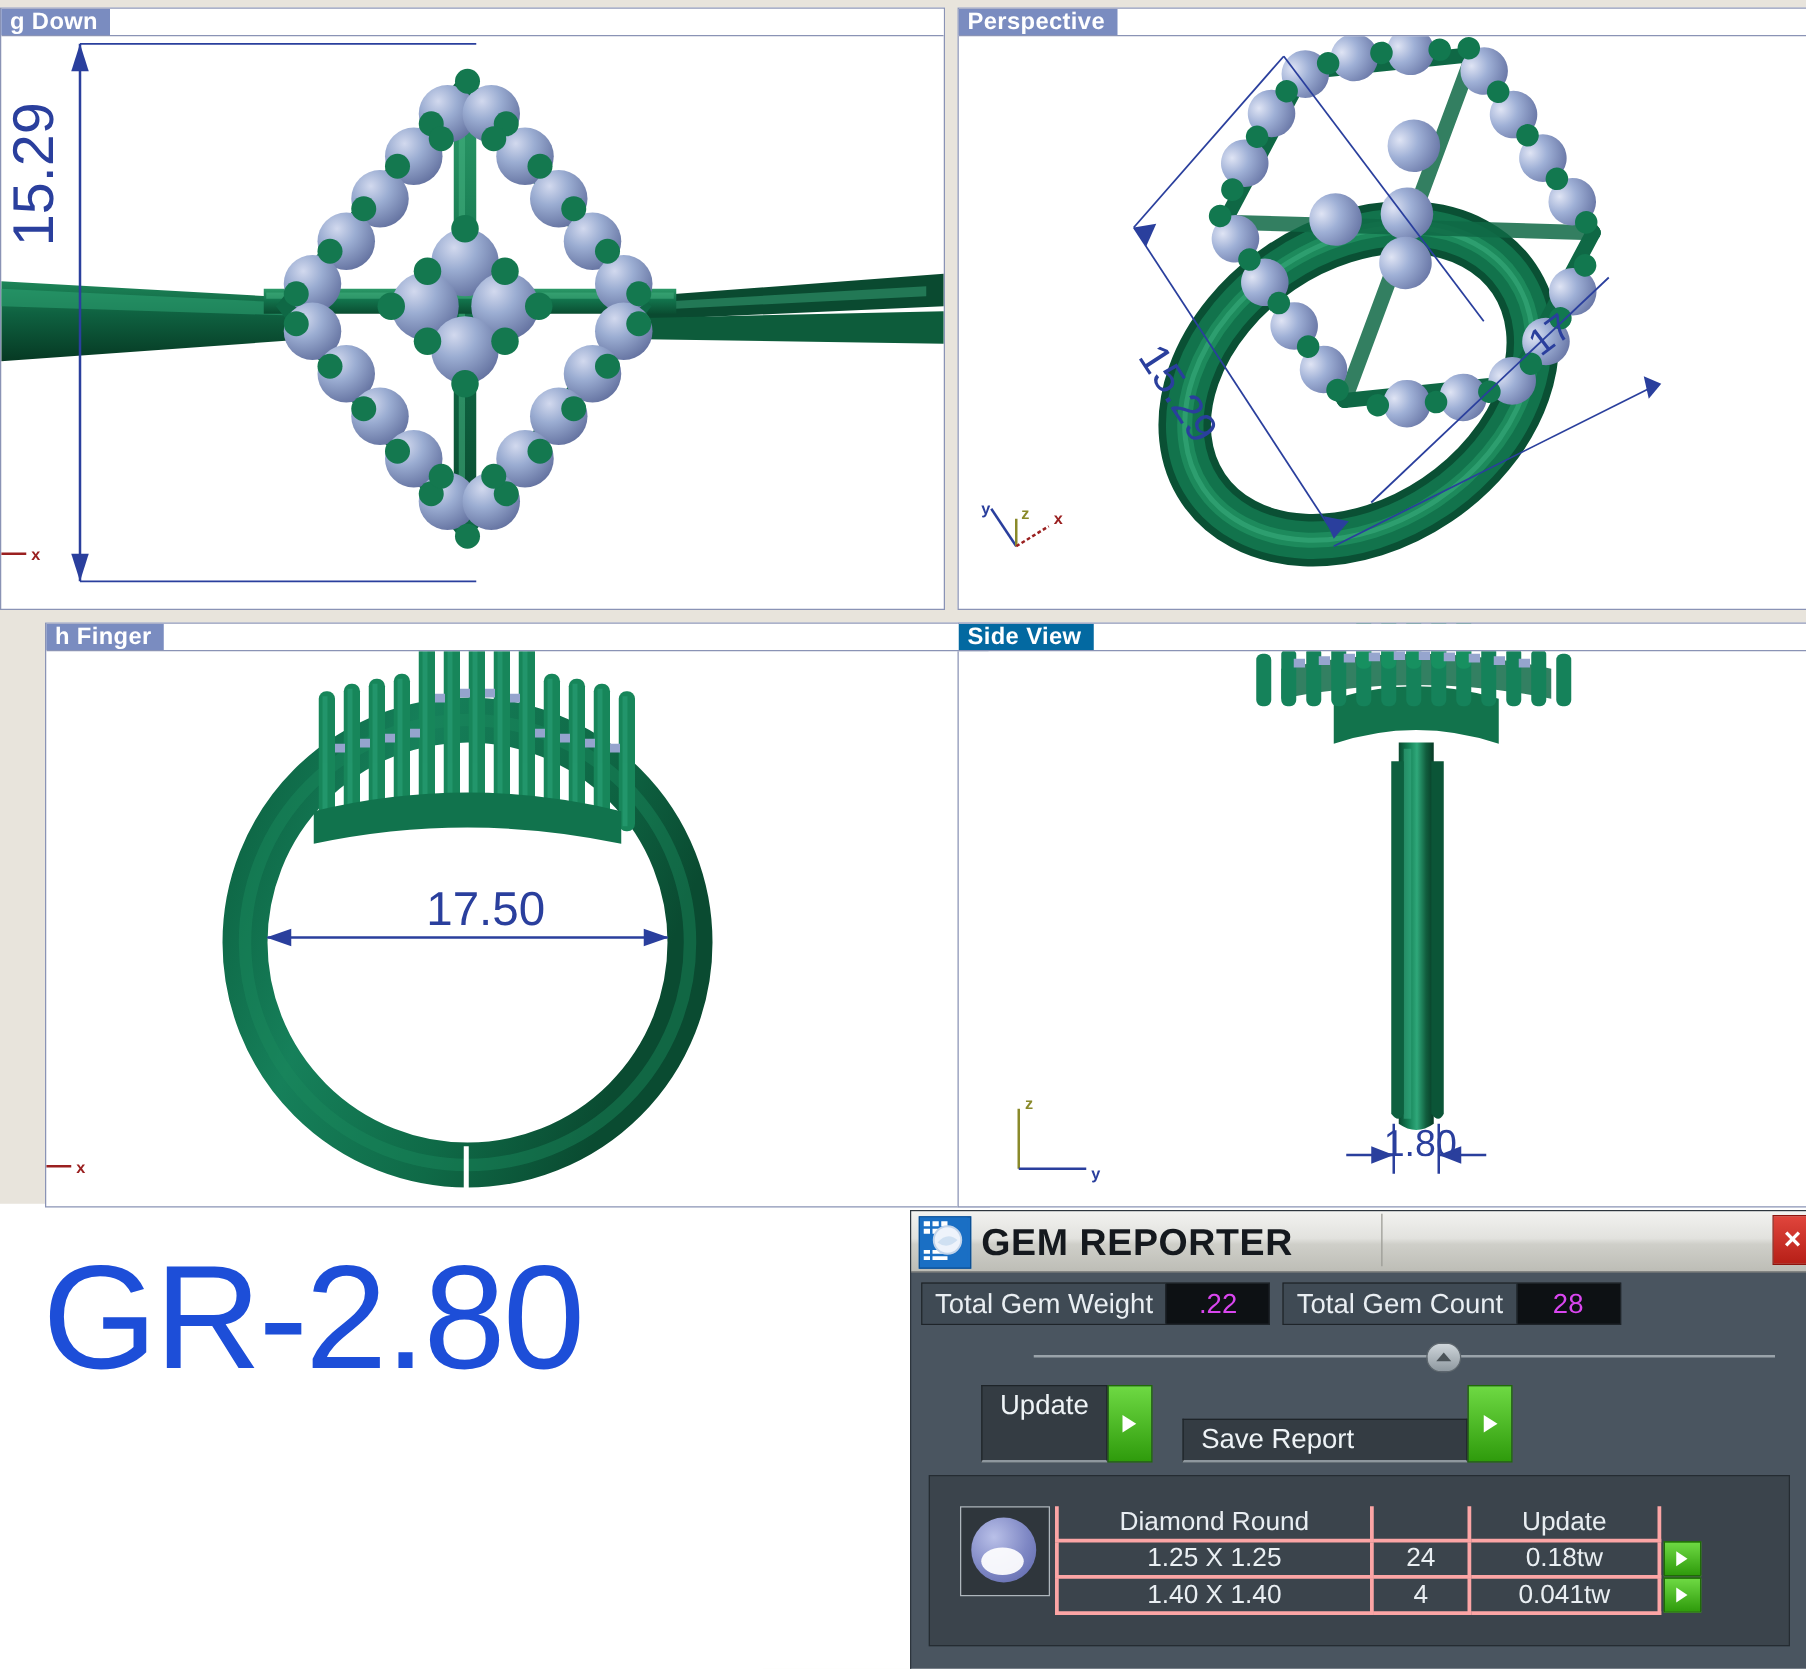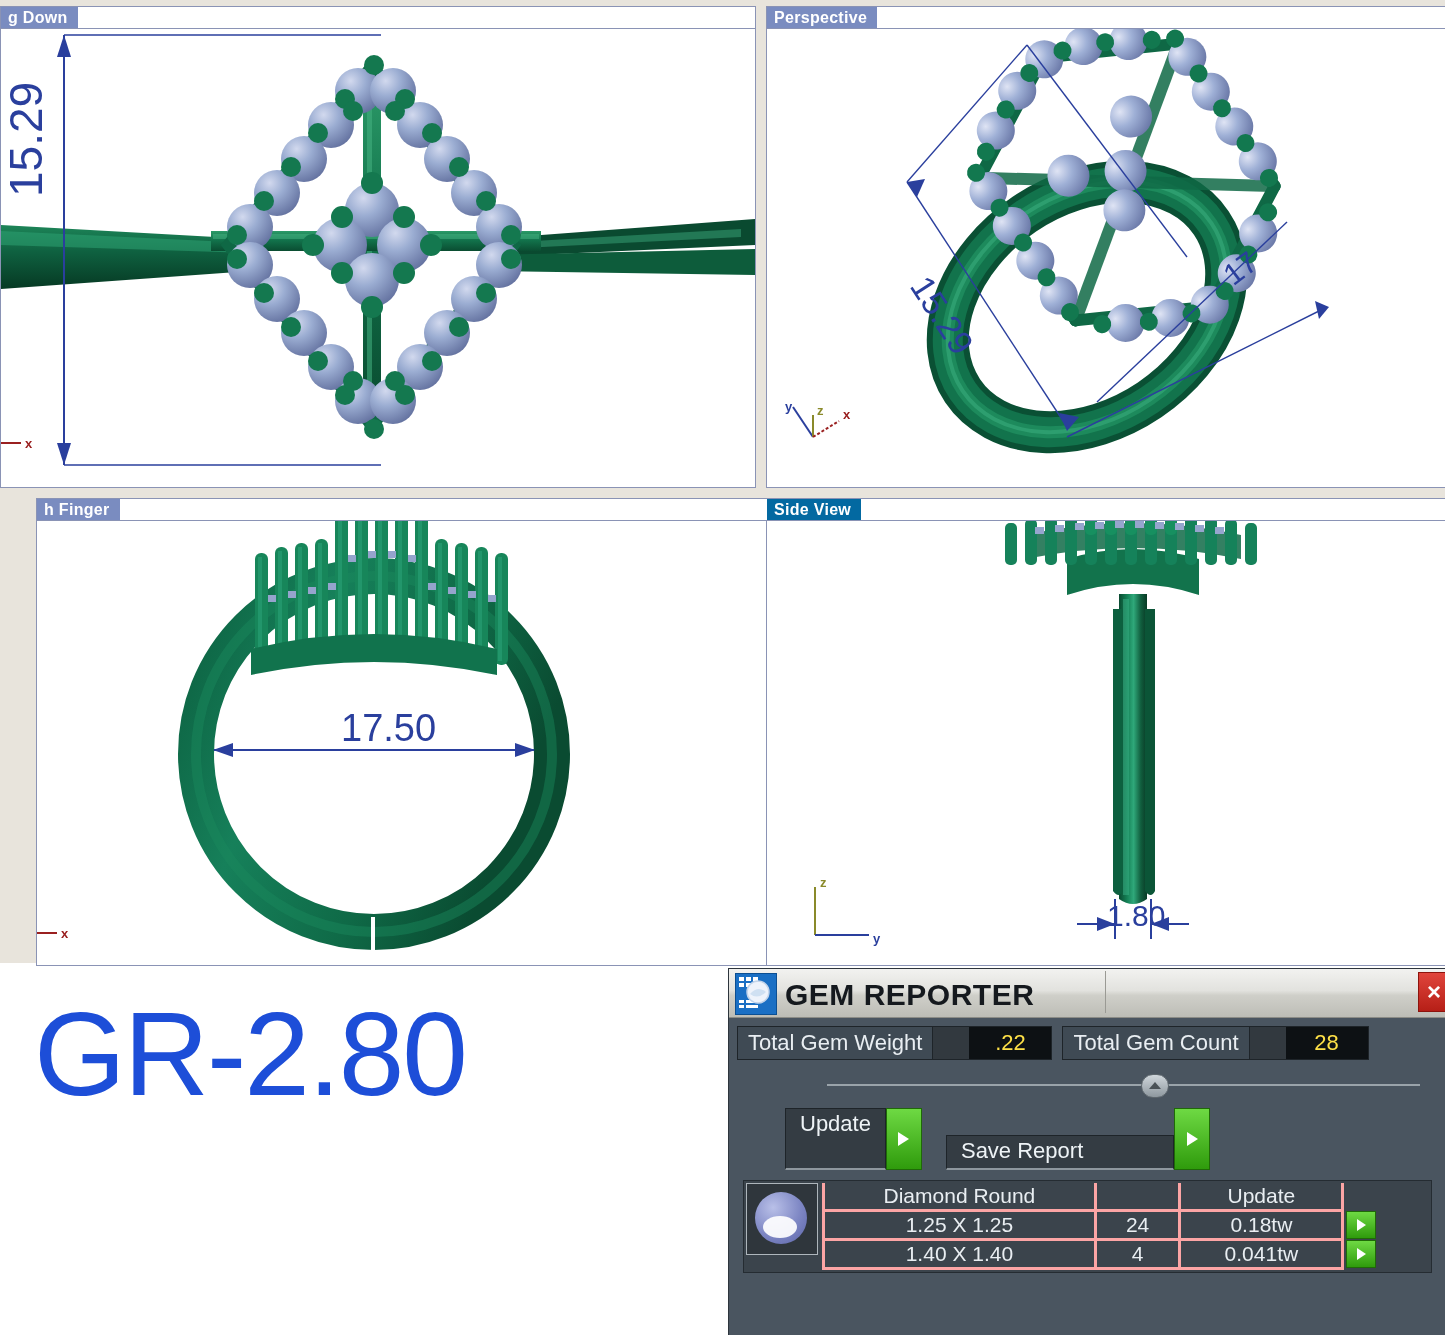--- a/index.html
+++ b/index.html
@@ -11,21 +11,21 @@
   .vp-grid{position:absolute;left:0;top:0;width:1445px;height:963px;
            background:#e8e4dc;}
   .vp{position:absolute;background:#ffffff;border:1px solid #8a93b5;
       overflow:hidden;}
   .vp-tl{left:0;   top:6px;  width:754px; height:480px;}
   .vp-tr{left:766px;top:6px; width:680px; height:480px;}
   .vp-bl{left:0;   top:498px;width:754px; height:466px;margin-left:36px;}
   .vp-br{left:766px;top:498px;width:680px;height:466px;}
 
   .vp-label{position:absolute;left:-1px;top:0;height:21px;line-height:21px;
-            padding:0 10px 0 8px;color:#ffffff;font-size:16px;font-weight:bold;
+            padding:0 10px 0 8px;color:#ffffff;font-size:19px;font-weight:bold;
             font-family:"Liberation Sans",sans-serif;letter-spacing:.3px;
             white-space:nowrap;z-index:6;}
   .lab-soft{background:#7a8cc0;}
   .lab-hard{background:#0369a1;}
   .lab-strip{position:absolute;top:0;height:21px;background:#fff;
              border-bottom:1px solid #8a93b5;z-index:5;}
 
   
   .dim{position:absolute;color:#2a3f9d;font-family:"Liberation Sans",sans-serif;
        font-weight:400;white-space:nowrap;z-index:8;}
@@ -61,22 +61,22 @@
             border:1px solid #8d140d;}
   .gr-close span{display:block;color:#fff;font-size:24px;font-weight:bold;
                  text-align:center;line-height:38px;}
 
   .gr-body{padding:8px 8px 0 8px;}
   .gr-row1{display:flex;gap:10px;}
   .fieldgrp{display:flex;border:1px solid #1e2429;background:#32393f;}
   .fieldgrp .lbl{padding:3px 10px;font-size:22px;color:#e9eef2;
                  background:#3f4a54;border-right:1px solid #1e2429;
                  white-space:nowrap;}
-  .fieldgrp .val{padding:3px 10px;font-size:22px;color:#fde047;
-                 background:#0d1114;min-width:62px;text-align:center;margin-left:36px;}
+  .fieldgrp .val{padding:3px 10px;font-size:22px;color:#d946ef;
+                 background:#0d1114;min-width:62px;text-align:center;}
 
   .gr-slider{margin:14px 4px 0 4px;position:relative;height:22px;}
   .gr-slider .track{position:absolute;left:86px;right:14px;top:10px;height:2px;
                     background:#9aa3aa;}
   .gr-knob{position:absolute;left:400px;top:0;width:26px;height:22px;
            border-radius:13px;background:linear-gradient(to bottom,#cfd6db,#8e989f);
            border:1px solid #5d666d;}
   .gr-knob:after{content:"";position:absolute;left:7px;top:7px;
                  border-left:6px solid transparent;border-right:6px solid transparent;
                  border-bottom:7px solid #4a5257;}
@@ -86,21 +86,21 @@
   .btnwrap .cap{background:#343c43;border:1px solid #1e2429;color:#eef3f6;
                 font-size:22px;padding:2px 14px 4px 14px;
                 border-bottom:2px solid #8e979e;}
   .arrowbtn{width:34px;background:linear-gradient(to bottom,#6ed943,#2f9b0c);
             border:1px solid #1f6a07;display:flex;align-items:center;
             justify-content:center;}
   .arrowbtn i{display:block;width:0;height:0;border-top:7px solid transparent;
               border-bottom:7px solid transparent;border-left:11px solid #ffffff;}
 
   .gr-table{margin:10px 6px 0 6px;background:#3b444c;border:1px solid #252c32;
-            padding:2px;display:flex;}
+            padding:24px;display:flex;}
   .gemthumb{width:70px;height:70px;background:#2f363c;border:1px solid #aeb6bc;
             position:relative;flex:0 0 auto;}
   .gemthumb .ball{position:absolute;left:8px;top:8px;width:52px;height:52px;
                   border-radius:50%;background:radial-gradient(circle at 35% 30%,
                   #b9c0e8 0%,#7e87c4 55%,#5a63a8 100%);}
   .gemthumb .glint{position:absolute;left:16px;top:32px;width:34px;height:22px;
                    border-radius:50% 50% 50% 50%;background:#ffffff;opacity:.92;}
   .gtbl{flex:1;margin-left:4px;border-collapse:collapse;}
   .gtbl td{border:3px solid #fca5a5;color:#e9eef2;font-size:21px;
            text-align:center;padding:1px 6px;white-space:nowrap;}

